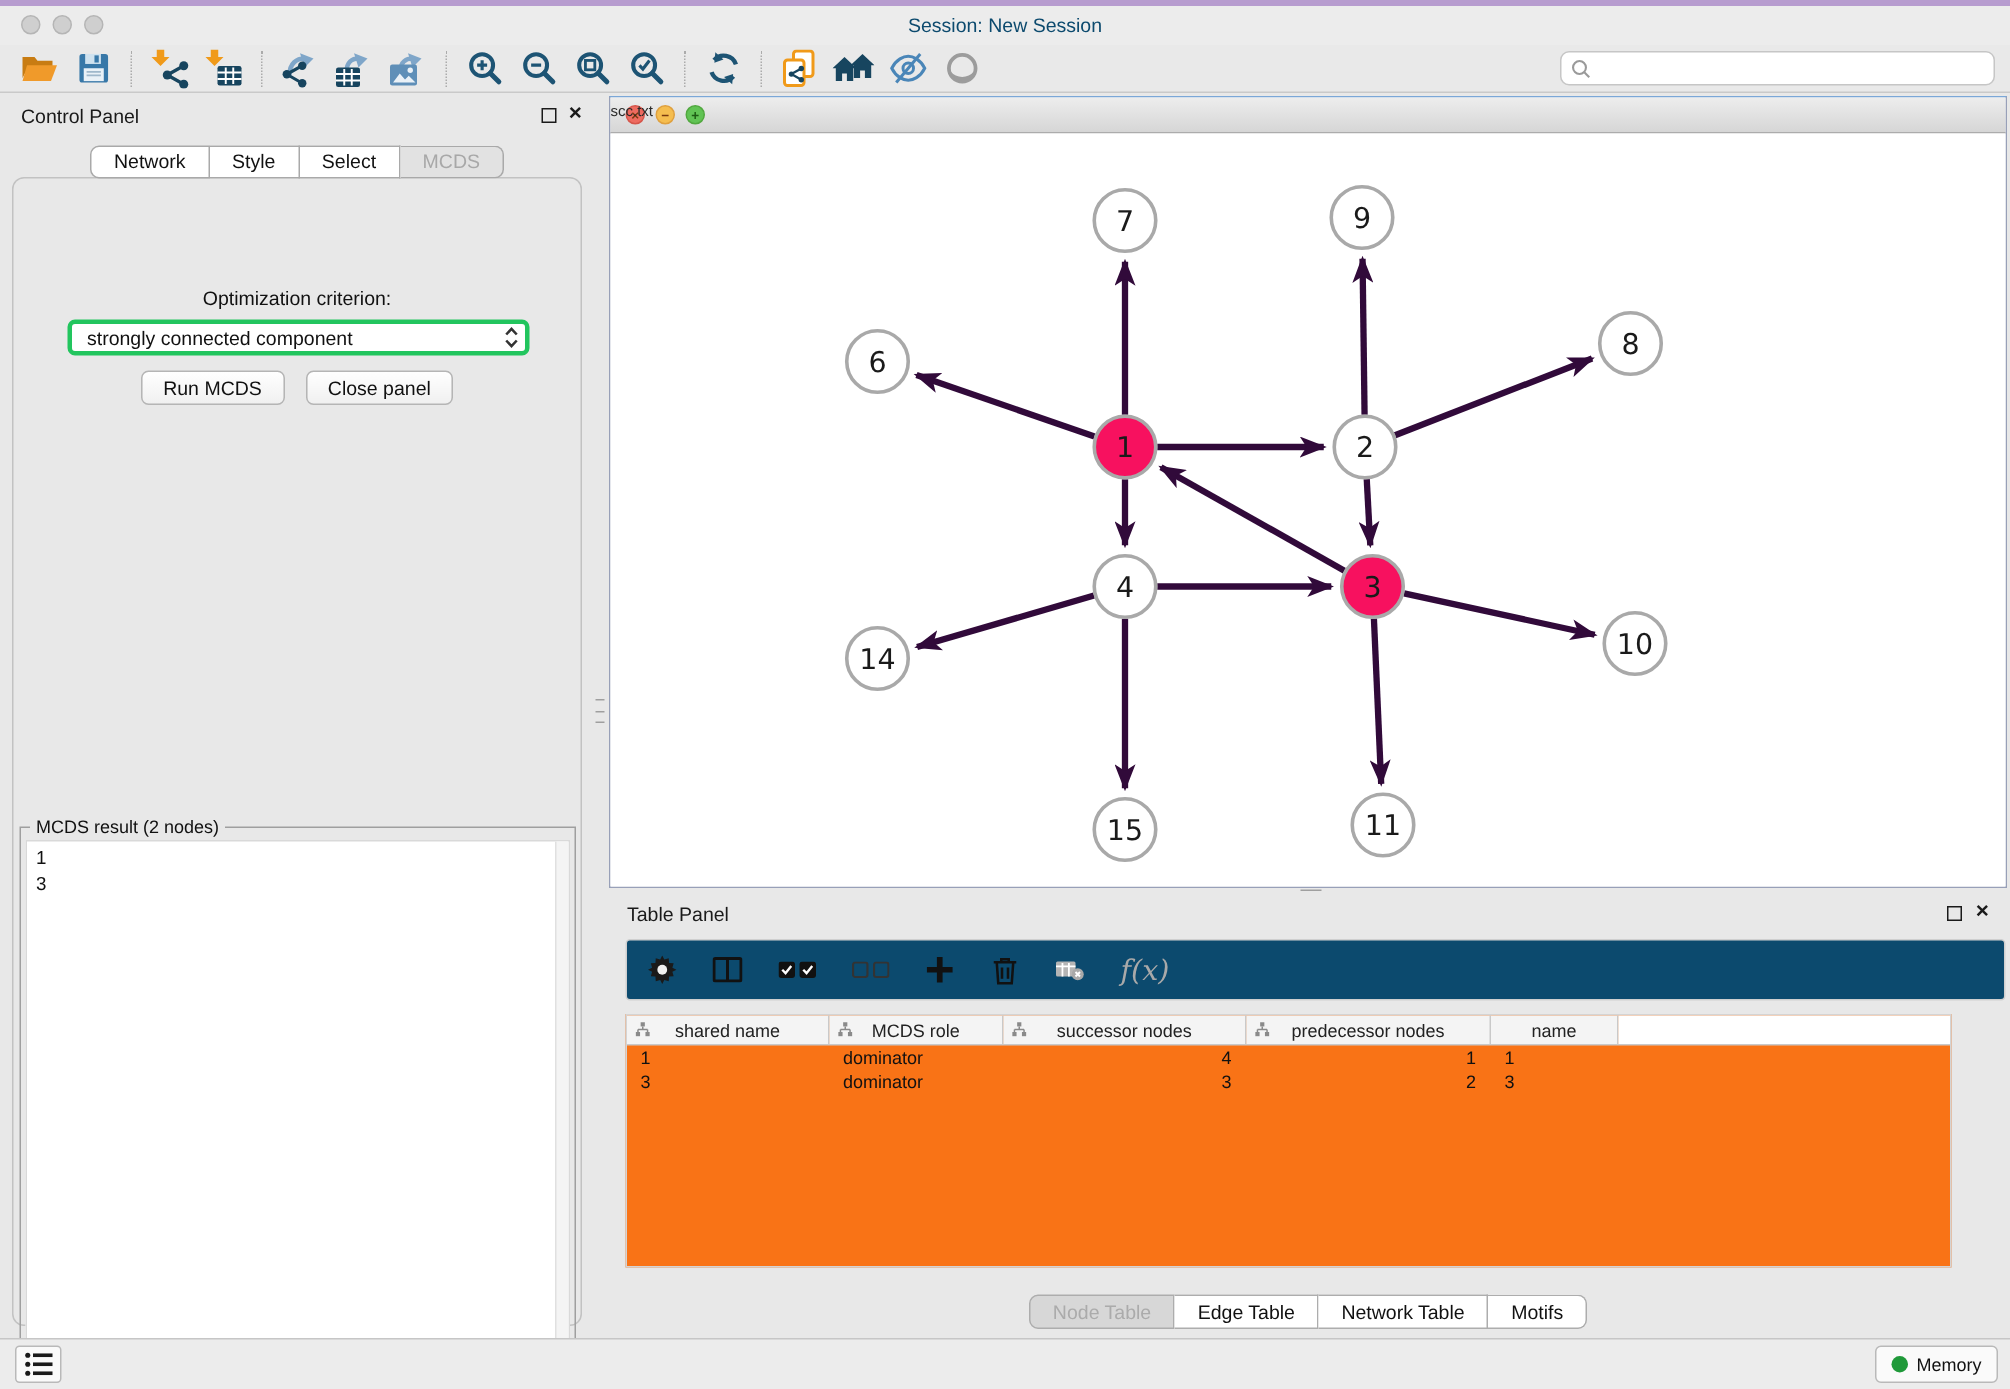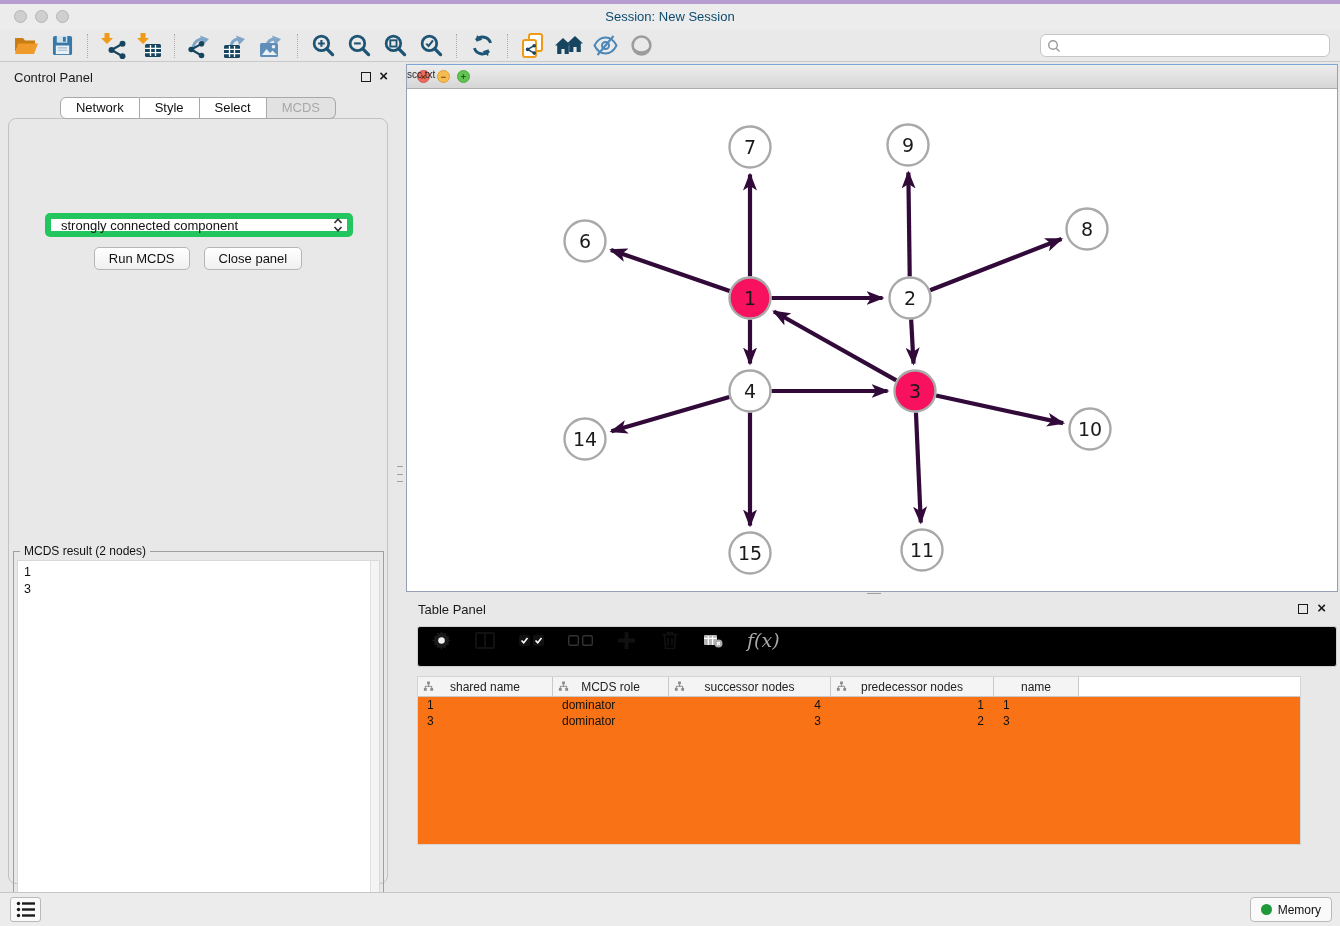--- a/index.html
+++ b/index.html
@@ -26,21 +26,21 @@
   .cp-header { position:absolute; left:0; top:0; width:100%; height:28px; }
   .panel-title { position:absolute; left:14px; top:8px; font-size:13px; color:#1A1A1A; }
   .float-ico { position:absolute; width:10px; height:10px; border:1.5px solid #1A1A1A; top:10px; }
   .close-ico { position:absolute; top:5px; font-size:15px; font-weight:bold; color:#1A1A1A; line-height:18px; }
   .cp-tabs { position:absolute; top:35px; left:0; width:100%; display:flex; justify-content:center; z-index:2; }
   .cp-tab { height:22px; line-height:20px; padding:0 15px; font-size:13px; background:#fff; border:1px solid #A9A9A9; border-left:none; color:#111; }
   .cp-tab:first-child { border-left:1px solid #A9A9A9; border-radius:6px 0 0 6px; }
   .cp-tab.active { background:#E2E2E2; color:#A8A8A8; border-radius:0 6px 6px 0; }
   .cp-content { position:absolute; left:8px; top:56px; width:380px; height:766px; border:1px solid #C2C2C2; border-radius:8px; background:#E8E8E8; }
   .opt-label { position:absolute; left:0; width:100%; top:72px; text-align:center; font-size:13px; color:#111; }
-  .cp-select { position:absolute; left:36px; top:94px; width:308px; height:24px; background:#fff; border:6px solid #22c55e; border-radius:5px; display:flex; align-items:center; padding:0 4px 0 10px; }
+  .cp-select { position:absolute; left:36px; top:94px; width:308px; height:24px; background:#fff; border:3px solid #22c55e; border-radius:5px; display:flex; align-items:center; padding:0 4px 0 10px; }
   .cp-select .val { flex:1; font-size:13px; color:#111; }
   .cp-btn-row { position:absolute; left:0; top:128px; width:100%; display:flex; justify-content:center; gap:14px; }
   .mac-btn { height:23px; padding:0 14px; font-size:13px; color:#111; background:linear-gradient(#FFFFFF,#F0F0F0); border:1px solid #B5B5B5; border-radius:5px; line-height:21px; }
   .result-group { position:absolute; left:4px; top:432px; width:371px; height:382px; border:1px solid #9F9F9F; }
   .result-title { position:absolute; left:6px; top:-8px; background:#E8E8E8; padding:0 4px; font-size:12px; color:#111; }
   .result-box { position:absolute; left:3px; top:8px; right:3px; bottom:3px; background:#fff; border:1px solid #D9D9D9; }
   .result-lines { position:absolute; left:6px; top:3px; font-size:12.5px; line-height:17px; color:#111; }
   .result-scroll { position:absolute; right:0; top:0; bottom:0; width:9px; background:#F4F4F4; border-left:1px solid #E0E0E0; }
 
   .v-splitter { position:absolute; left:396px; top:62px; width:8px; height:830px; background:#E8E8E8; }
@@ -56,21 +56,21 @@
   .wlight.red { background:#EE6B60; border:1px solid #D5554A; }
   .wlight.yellow { background:#F5BD4F; border:1px solid #DFA03E; }
   .wlight.green { background:#61C354; border:1px solid #51A83F; color:#1E5B14; }
   .net-title { position:absolute; left:0; right:0; top:4px; text-align:left; font-size:10px; color:#2A2A2A; }
   .net-canvas { position:absolute; left:0; top:24px; width:930px; height:502px; background:#fff; }
   .h-grip { position:absolute; left:460px; top:528px; width:14px; height:5px; display:flex; flex-direction:column; justify-content:space-between; }
   .h-grip i { display:block; height:1px; background:#9F9F9F; }
 
   
   .table-panel { position:absolute; left:0; top:534px; width:936px; height:294px; background:#E8E8E8; }
-  .tp-toolbar { position:absolute; left:13px; top:30px; width:920px; height:41px; background:#000000; border:1px solid #CFCFCF; border-radius:3px; display:flex; padding-left:14px; gap:24px; }
+  .tp-toolbar { position:absolute; left:13px; top:30px; width:920px; height:41px; background:#0c4a6e; border:1px solid #CFCFCF; border-radius:3px; display:flex; align-items:center; padding-left:14px; gap:24px; }
   .tp-ico { display:flex; align-items:center; justify-content:center; height:26px; }
   .fx-label { font-family:"DejaVu Serif", serif; font-style:italic; font-size:19px; color:#A9A9A9; }
   .tp-table { position:absolute; left:13px; top:80px; width:884px; height:169px; background:#f97316; border:1px solid #D4D4D4; }
   .thead { display:flex; height:20px; border-bottom:1px solid #C9C9C9; }
   .th { position:relative; background:#F4F4F4; border-right:1px solid #C9C9C9; font-size:12px; color:#222; display:flex; align-items:center; justify-content:center; }
   .th .tree-ico { position:absolute; left:5px; top:4px; }
   .c0{width:135px} .c1{width:116px} .c2{width:162px} .c3{width:163px} .c4{width:85px}
   .trow { display:flex; height:16px; font-size:12px; color:#111; align-items:center; }
   .tcell { overflow:hidden; white-space:nowrap; }
   .tcell.left { padding-left:9px; text-align:left; }
@@ -269,20 +269,21 @@
       <span class="float-ico" style="right:25px;"></span>
       <span class="close-ico" style="right:8px;">×</span>
     </div>
     <div class="cp-tabs">
       <span class="cp-tab">Network</span>
       <span class="cp-tab">Style</span>
       <span class="cp-tab">Select</span>
       <span class="cp-tab active">MCDS</span>
     </div>
     <div class="cp-content">
+      <div class="opt-label">Optimization criterion:</div>
       <div class="cp-select">
         <span class="val">strongly connected component</span>
         <svg width="10" height="16" viewBox="0 0 10 16">
             <path d="M1.5 6L5 2.2 8.5 6" stroke="#333" stroke-width="1.7" fill="none"></path>
             <path d="M1.5 10L5 13.8 8.5 10" stroke="#333" stroke-width="1.7" fill="none"></path>
           </svg>
       </div>
       <div class="cp-btn-row">
         <button class="mac-btn">Run MCDS</button>
         <button class="mac-btn">Close panel</button>
@@ -506,20 +507,26 @@
             <div class="trow">
               <span class="tcell left" style="width: 135px;">3</span>
               <span class="tcell left" style="width: 116px;">dominator</span>
               <span class="tcell right" style="width: 162px;">3</span>
               <span class="tcell right" style="width: 163px;">2</span>
               <span class="tcell left" style="width: 85px;">3</span>
             </div>
           </div>
       </div>
 
+      <div class="tp-tabs">
+        <span class="tp-tab active">Node Table</span>
+        <span class="tp-tab">Edge Table</span>
+        <span class="tp-tab">Network Table</span>
+        <span class="tp-tab">Motifs</span>
+      </div>
     </div>
   </div>
 
   <div class="statusbar">
     <div class="sb-left-btn">
       <svg width="20" height="17" viewBox="0 0 20 17">
           <g fill="#1A1A1A">
             <circle cx="2.5" cy="2.5" r="1.7"></circle>
             <rect x="6" y="1.3" width="13" height="2.4"></rect>
             <circle cx="2.5" cy="8.5" r="1.7"></circle>

